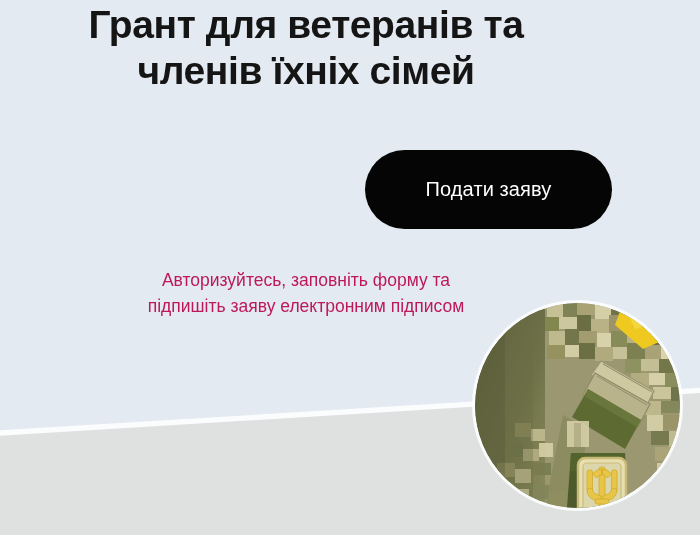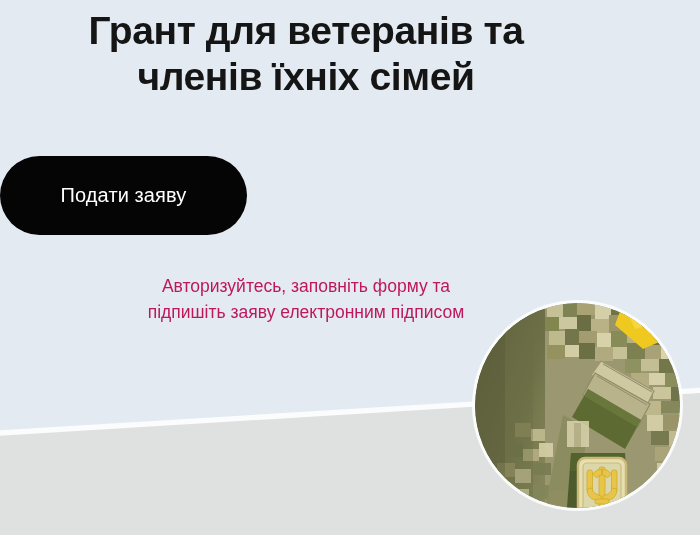--- a/index.html
+++ b/index.html
@@ -50,38 +50,38 @@
     bottom: 0;
     background: #dfe0e0;
     clip-path: polygon(0% 81.9%, 100% 73.0%, 100% 100%, 0% 100%);
   }
 
   
   .hero {
     position: relative;
     z-index: 5;
     width: 612px;
-    padding-top: 8px;
+    padding-top: 2px;
     text-align: center;
   }
 
   .hero-title {
     font-size: 39px;
     line-height: 46px;
     font-weight: bold;
     color: #151515;
     letter-spacing: -0.4px;
     padding: 0 55px;
     white-space: pre-line;
   }
 
   .cta-wrap {
     margin-top: 56px;
     display: flex;
-    justify-content: flex-start;
+    justify-content: flex-end;
   }
 
   .cta-button {
     display: inline-flex;
     align-items: center;
     justify-content: center;
     width: 247px;
     height: 79px;
     border: none;
     border-radius: 40px;

